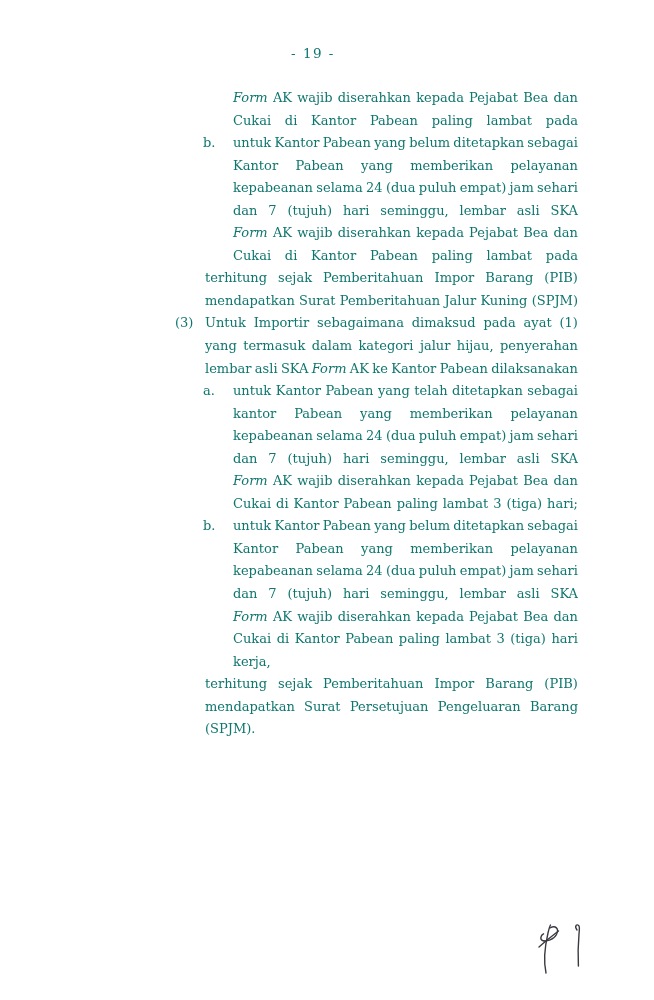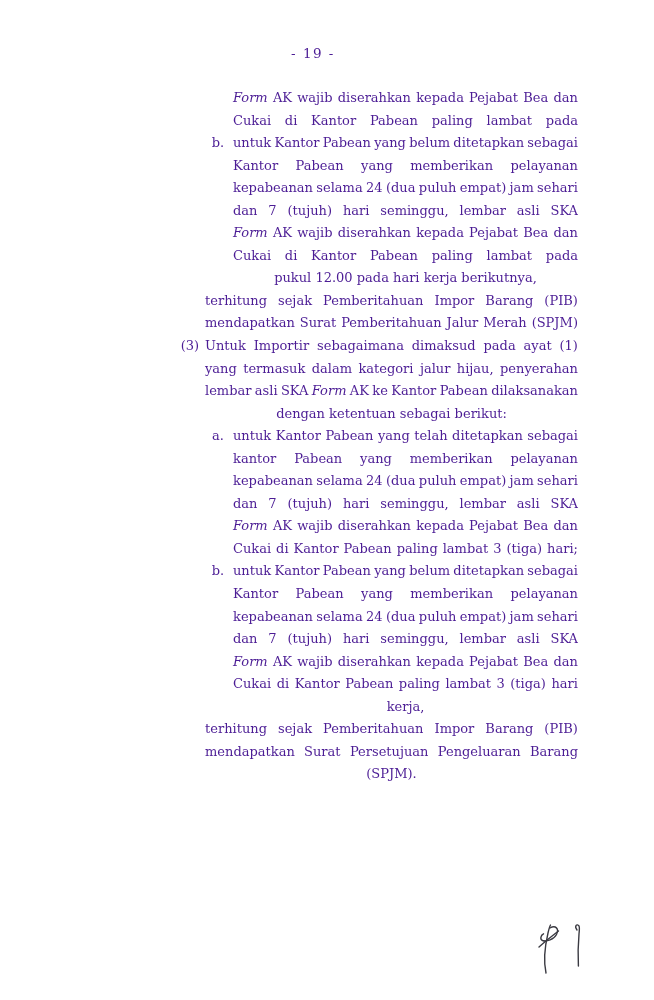--- a/index.html
+++ b/index.html
@@ -2,37 +2,36 @@
 <html><head>
 <meta charset="utf-8">
 <style>
   html,body{margin:0;padding:0;background:#e8e8e8;}
   .page{
     position:relative;
     width:654px;height:1000px;
     margin:0 auto;
     background:#ffffff;
     font-family:"DejaVu Serif", serif;
-    color:#4c1d95;
+    color:#0f766e;
     overflow:hidden;
   }
   .page-number{
     position:absolute;
     top:45px;left:278px;width:70px;
     text-align:center;
     font-size:13.5px;
     letter-spacing:1.5px;
     white-space:nowrap;
   }
   .doc{
     position:absolute;
     top:87px;left:0;width:585px;
     font-size:13px;
     line-height:22.55px;
-    text-align:center;
   }
   .block{position:relative;}
   .cont,.sub{margin-left:233px;width:345px;}
   .item,.hang{margin-left:205px;width:373px;}
   .marker{
     position:absolute;
     left:-30px;top:0;
     width:30px;
     white-space:nowrap;
   }
@@ -124,37 +123,36 @@
         </div>
         <div class="line jst">
           <span>Cukai</span>
           <span>di</span>
           <span>Kantor</span>
           <span>Pabean</span>
           <span>paling</span>
           <span>lambat</span>
           <span>pada</span>
         </div>
-        <div class="line">pukul 12.00 pada hari kerja berikutnya,</div>
       </div>
       <div class="block hang">
         <div class="line jst">
           <span>terhitung</span>
           <span>sejak</span>
           <span>Pemberitahuan</span>
           <span>Impor</span>
           <span>Barang</span>
           <span>(PIB)</span>
         </div>
         <div class="line jst">
           <span>mendapatkan</span>
           <span>Surat</span>
           <span>Pemberitahuan</span>
           <span>Jalur</span>
-          <span>Merah</span>
+          <span>Kuning</span>
           <span>(SPJM)</span>
         </div>
       </div>
       <div class="block item">
         <span class="marker">(3)</span>
         <div class="line jst">
           <span>Untuk</span>
           <span>Importir</span>
           <span>sebagaimana</span>
           <span>dimaksud</span>
@@ -175,21 +173,20 @@
           <span>lembar</span>
           <span>asli</span>
           <span>SKA</span>
           <span class="it">Form</span>
           <span>AK</span>
           <span>ke</span>
           <span>Kantor</span>
           <span>Pabean</span>
           <span>dilaksanakan</span>
         </div>
-        <div class="line">dengan ketentuan sebagai berikut:</div>
       </div>
       <div class="block sub">
         <span class="marker">a.</span>
         <div class="line jst">
           <span>untuk</span>
           <span>Kantor</span>
           <span>Pabean</span>
           <span>yang</span>
           <span>telah</span>
           <span>ditetapkan</span>

